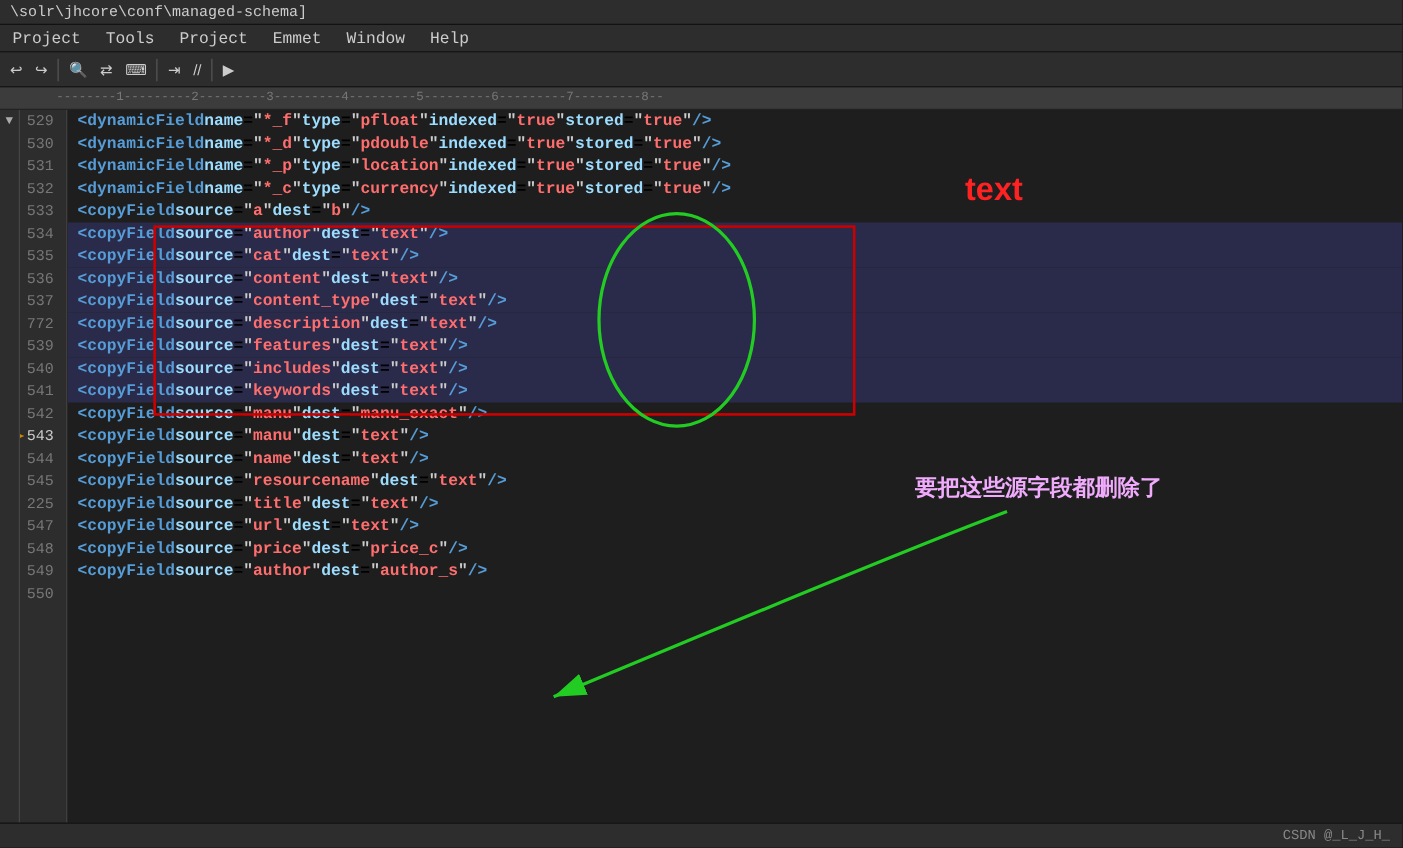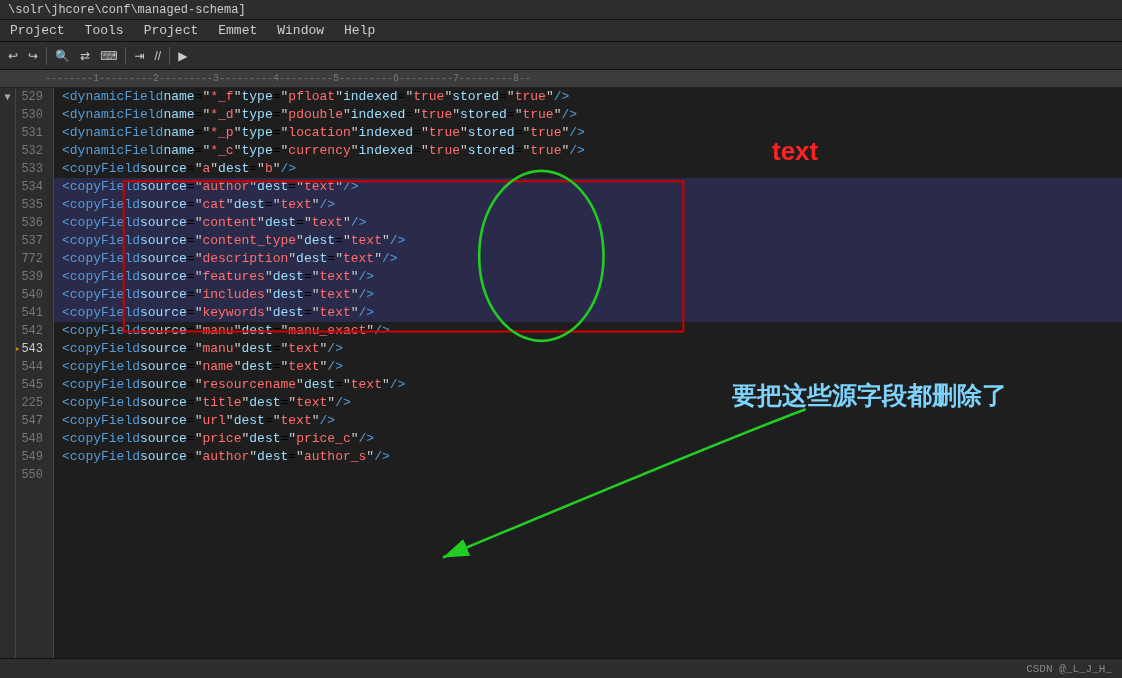--- a/index.html
+++ b/index.html
@@ -143,20 +143,21 @@
       padding-top: 0;
     }
 
     .code-line {
       height: 18px;
       line-height: 18px;
       padding-left: 8px;
       white-space: nowrap;
       display: flex;
       align-items: flex-end;
+      font-weight: bold;
     }
     .code-line.highlighted {
       background: #2a2a4a;
     }
 
     
     .annotation-overlay {
       position: absolute;
       top: 0;
       left: 0;
@@ -193,22 +194,22 @@
       font-size: 22px;
       font-weight: bold;
       font-family: 'Microsoft YaHei', sans-serif;
       line-height: 1.4;
     }
 
     .annotation-text-3 {
       position: absolute;
       top: 290px;
       left: -10px;
-      color: #7dd3fc;
-      font-size: 25px;
+      color: #f0abfc;
+      font-size: 18px;
       font-weight: bold;
       font-family: 'Microsoft YaHei', sans-serif;
       line-height: 1.4;
     }
 
     
     .arrow-svg {
       position: absolute;
       top: 0;
       left: 0;

